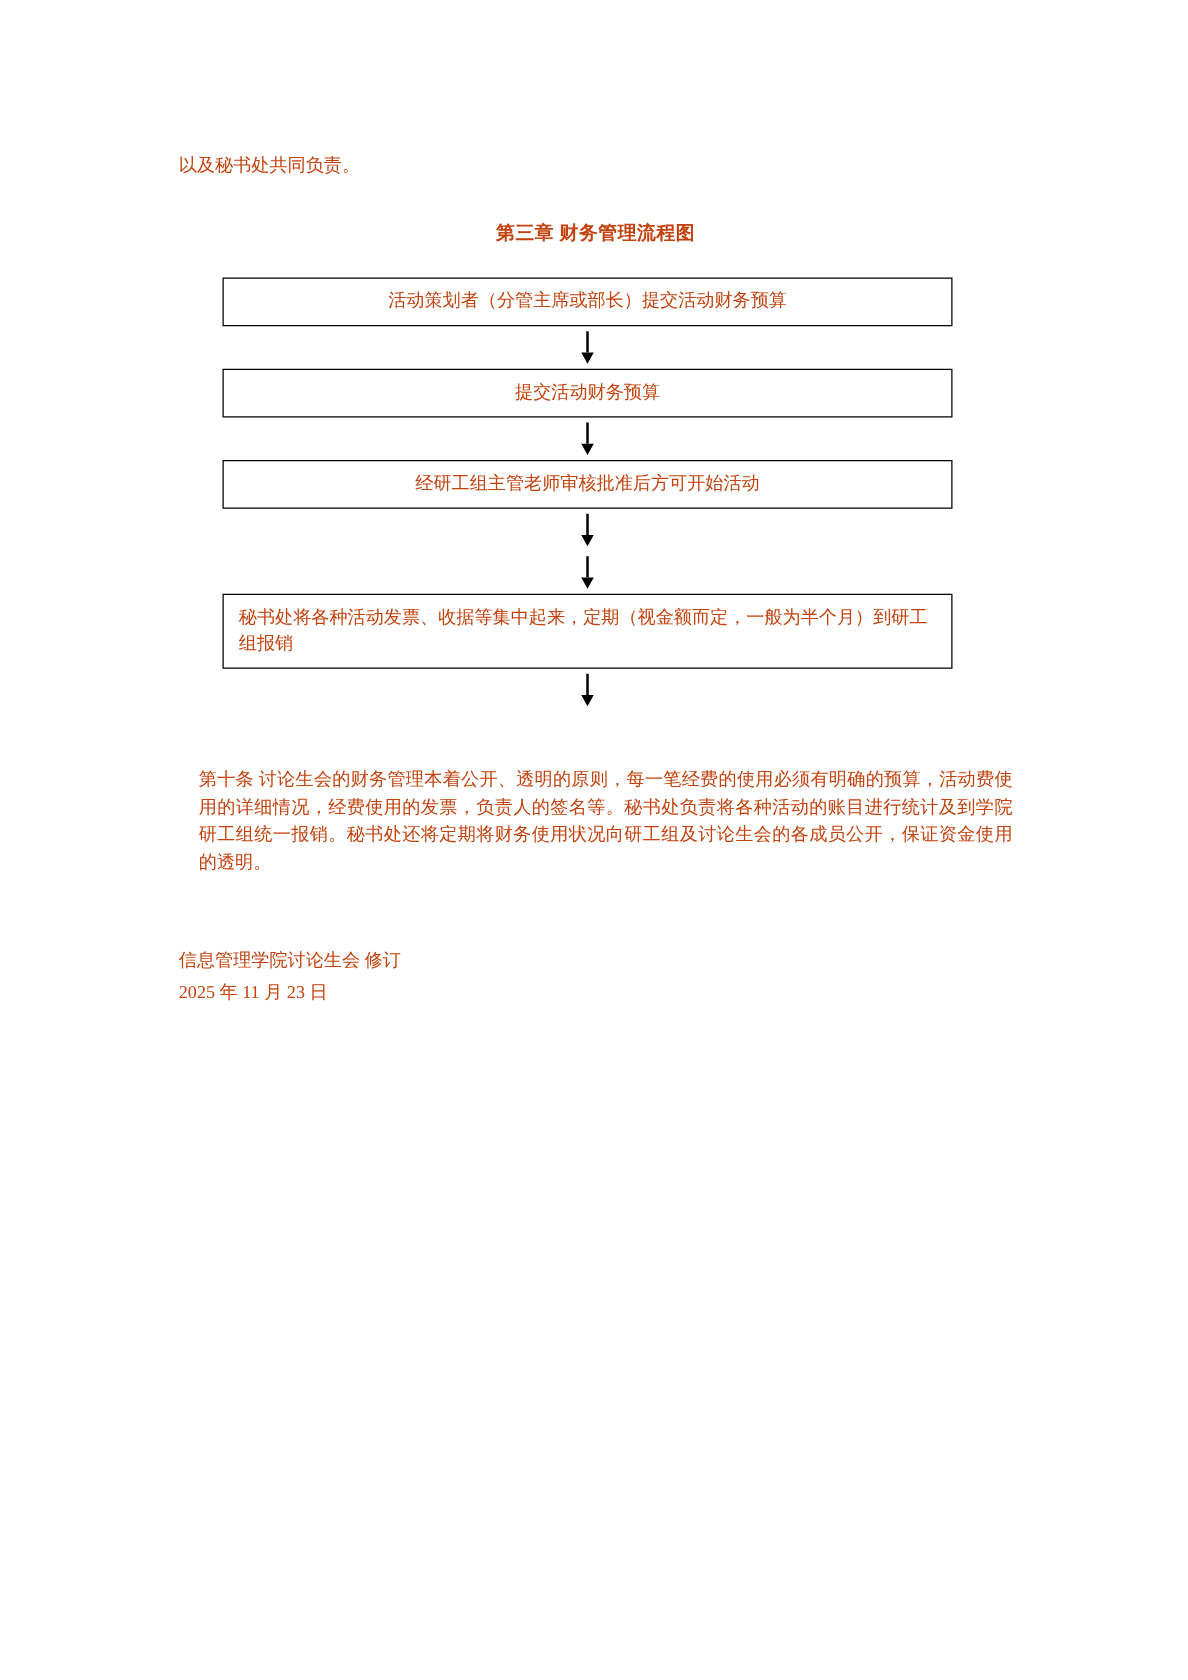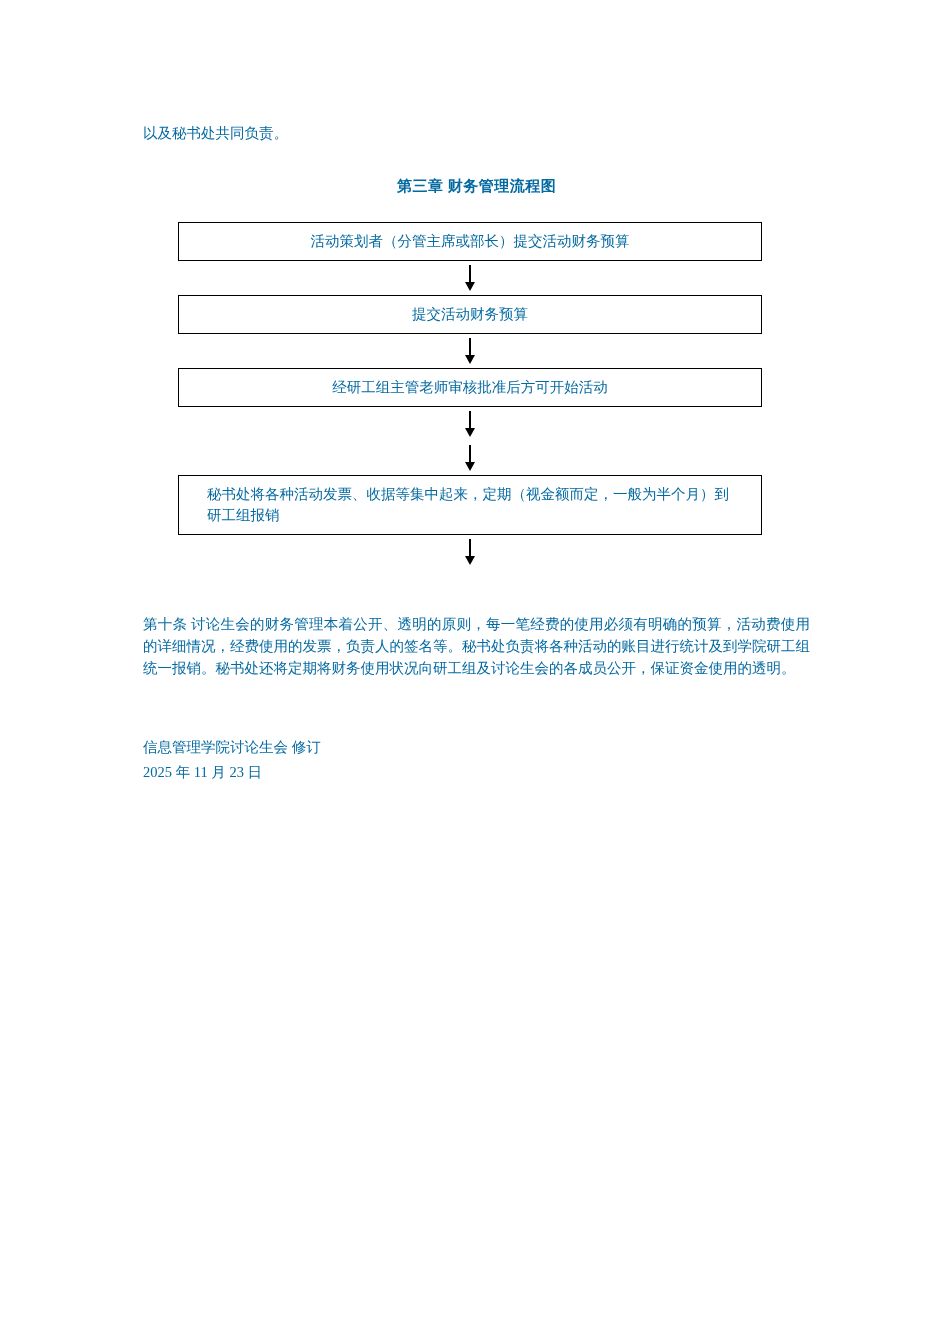--- a/index.html
+++ b/index.html
@@ -3,21 +3,21 @@
 <meta charset="utf-8">
 <style>
   * { box-sizing: border-box; }
   html, body { margin: 0; padding: 0; background: #ffffff; }
   .page {
     position: relative;
     width: 950px;
     min-height: 1344px;
     margin: 0 auto;
     background: #ffffff;
-    color: #0369a1;
+    color: #c2410c;
     font-family: "Liberation Serif", "DejaVu Serif", serif;
     font-size: 14.5px;
     padding: 123px 140px 60px 143px;
   }
   .intro {
     margin: 0;
     line-height: 20px;
   }
   .chapter-title {
     margin: 34px 0 0 0;
@@ -27,21 +27,21 @@
     letter-spacing: 0.5px;
   }
   .flowchart {
     margin-top: 26px;
     padding-left: 35px;
     width: 619px; 
   }
   .flow-box {
     width: 584px;
     border: 1px solid #000000;
-    padding: 8px 28px;
+    padding: 8px 12px;
     line-height: 21px;
     background: #ffffff;
   }
   .flow-box.center { text-align: center; }
   .flow-box.left   { text-align: left; }
   .arrow {
     width: 584px;
     display: flex;
     flex-direction: column;
     align-items: center;
@@ -53,21 +53,21 @@
     background: #000000;
   }
   .arrow .head {
     width: 0;
     height: 0;
     border-left: 5px solid transparent;
     border-right: 5px solid transparent;
     border-top: 9px solid #000000;
   }
   .body-para {
-    margin: 44px 0 0 0;
+    margin: 44px 0 0 16px;
     text-align: justify;
     line-height: 22px;
   }
   .signature {
     margin-top: 56px;
     text-align: left;
     line-height: 25px;
   }
 </style>
 </head>

